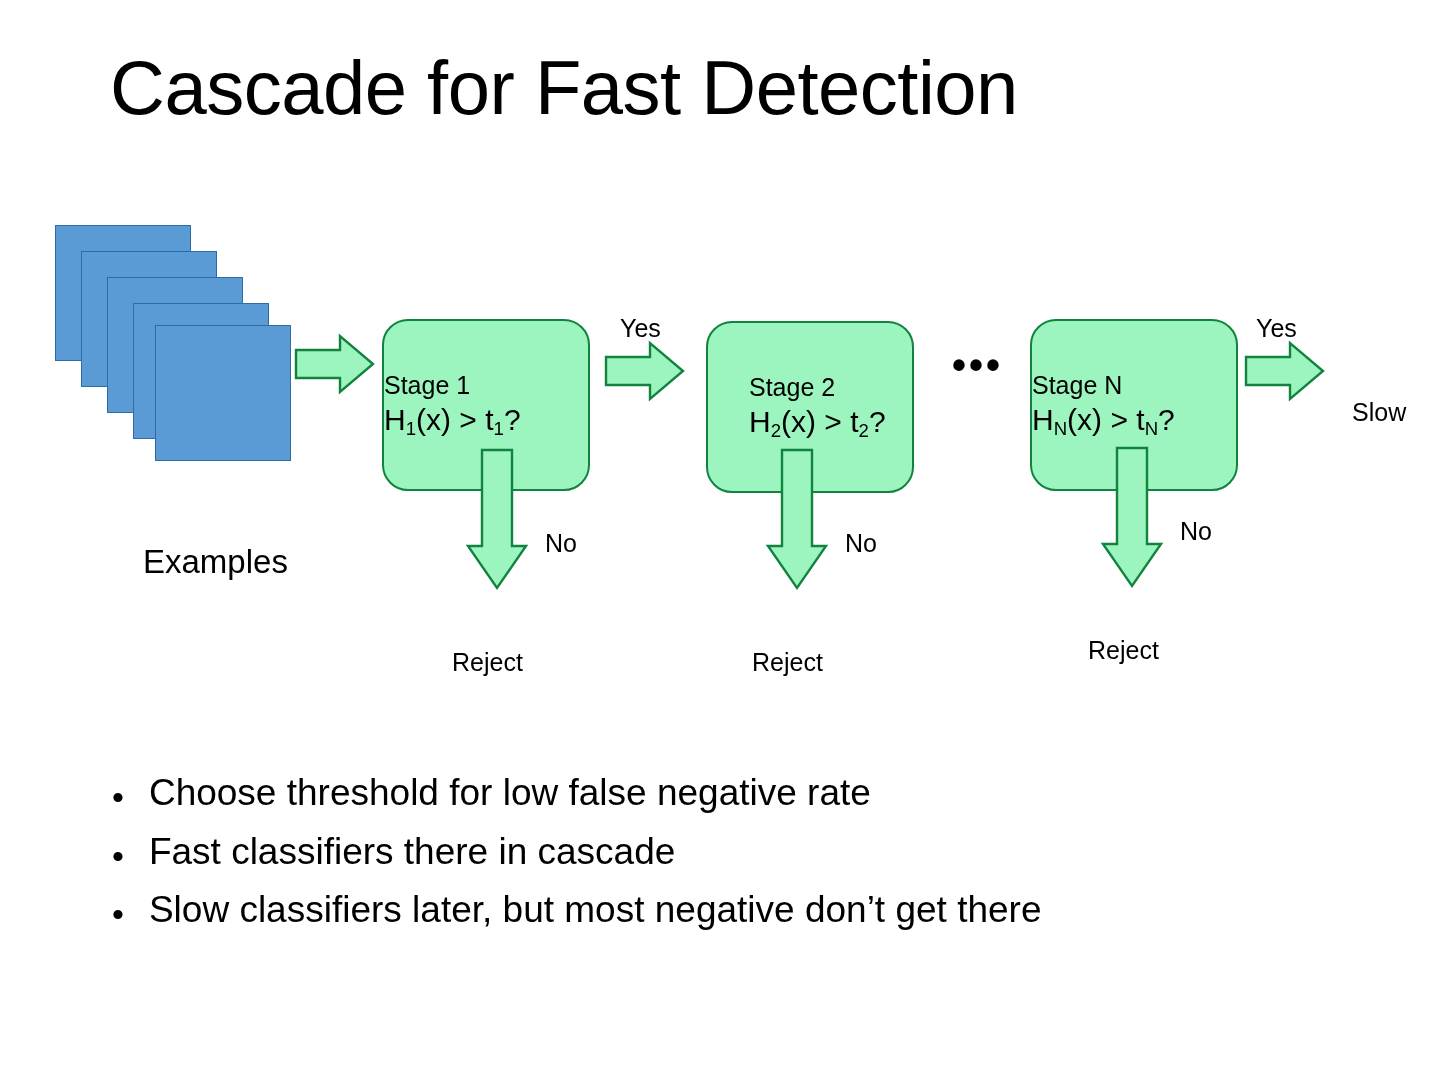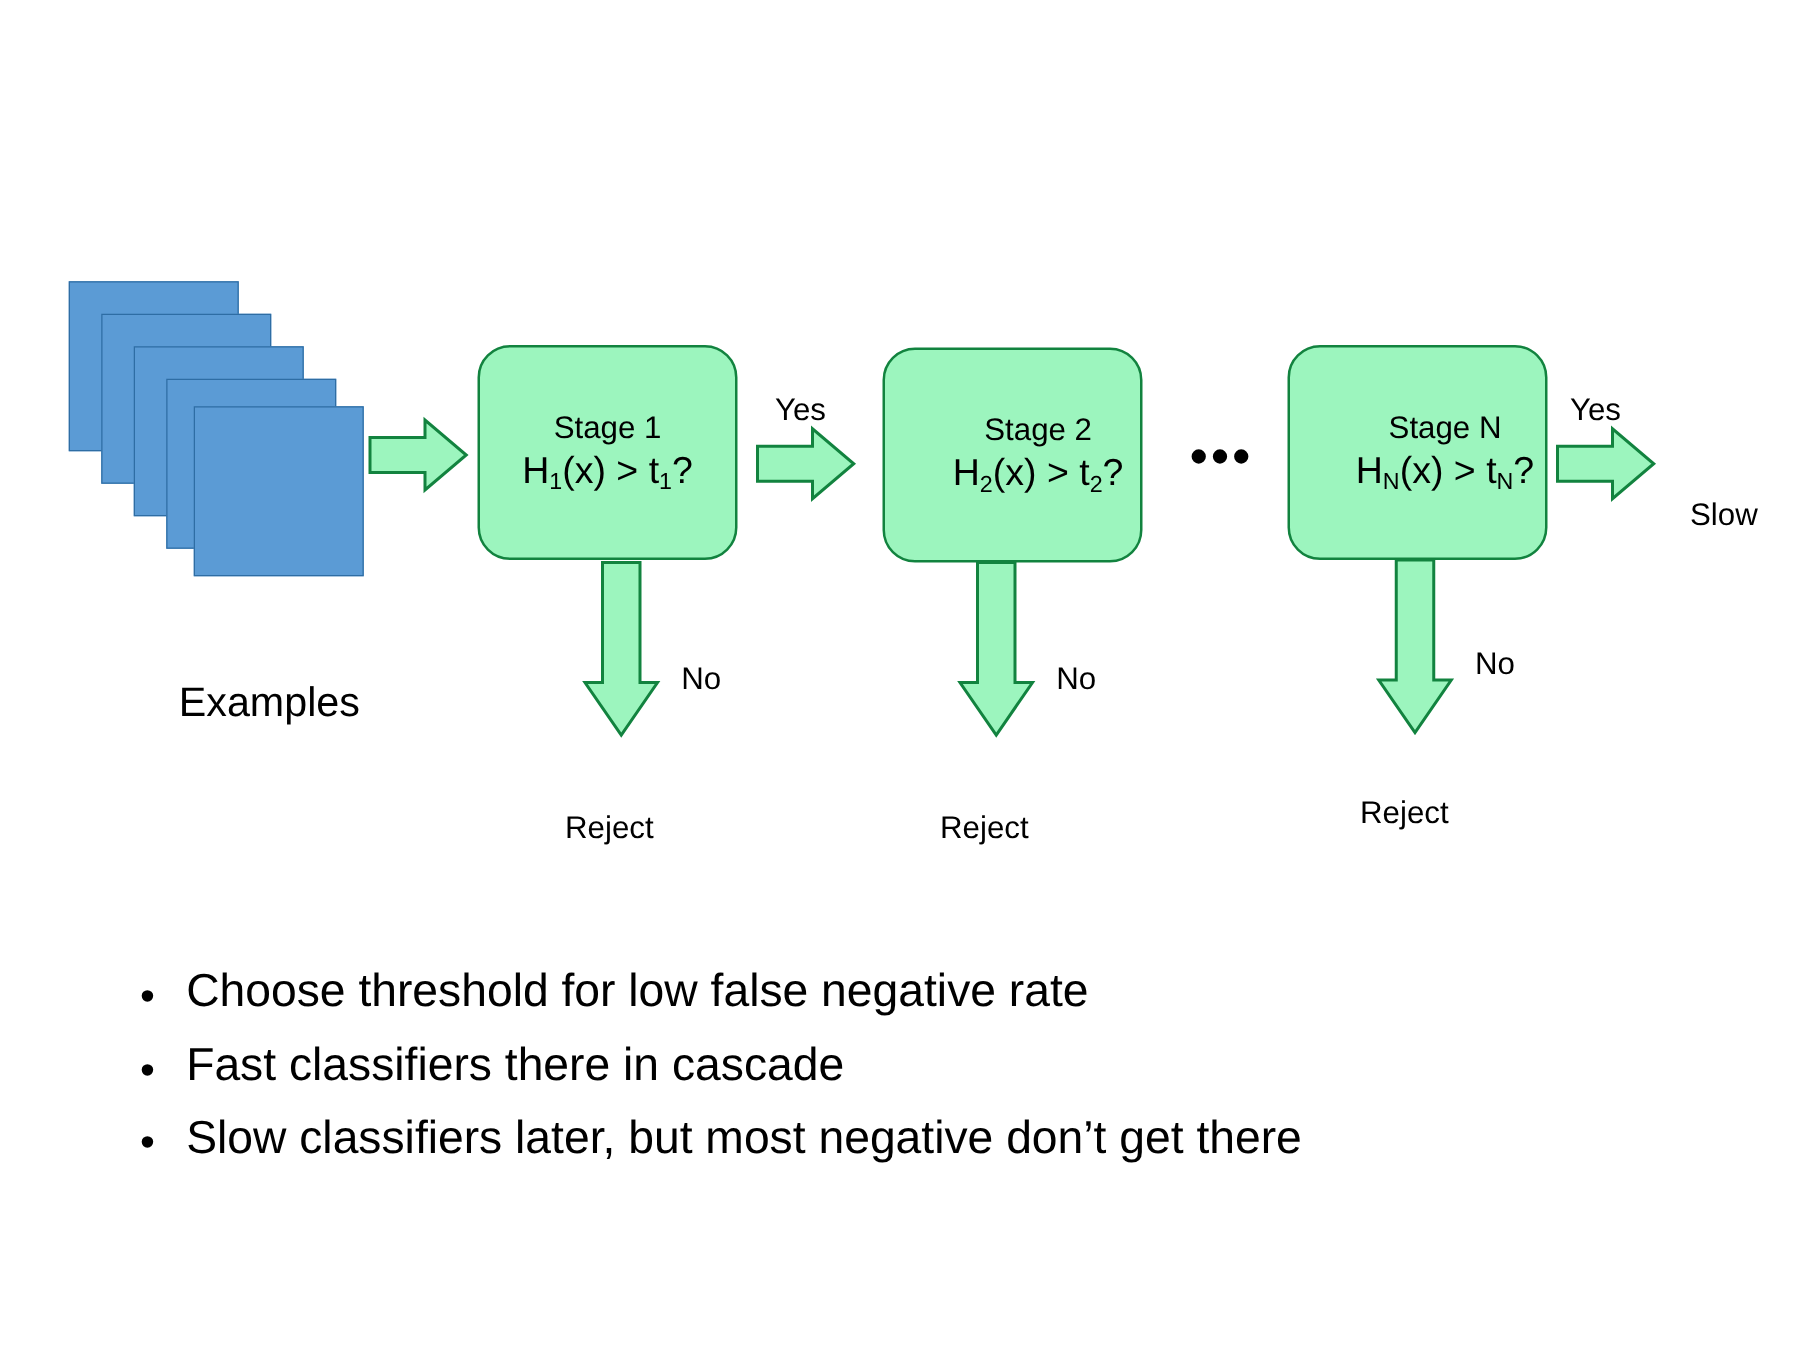--- a/index.html
+++ b/index.html
@@ -66,41 +66,42 @@
   .stage-box {
     position: absolute;
     width: 208px;
     height: 172px;
     background: #9CF5BE;
     border: 2.4px solid #12833F;
     border-radius: 26px;
     box-sizing: border-box;
     display: flex;
     flex-direction: column;
-    align-items: center;
+    align-items: flex-start;
     justify-content: center;
+    margin-top: 43px;
   }
   .stage-title {
     font-size: 25px;
     line-height: 1.25;
     white-space: nowrap;
   }
   .stage-formula {
     font-size: 30px;
     line-height: 1.25;
     white-space: nowrap;
   }
   .stage-formula sub {
     font-size: 0.62em;
     vertical-align: -0.28em;
   }
 
   #stage-1 { left: 382px; top: 276px; }
   #stage-2 { left: 706px; top: 278px; padding-left: 41px; }
-  #stage-n { left: 1030px; top: 276px; padding-left: 44px; }
+  #stage-n { left: 1030px; top: 276px; }
 
   
   .arrow-right {
     position: absolute;
     width: 78px;
     height: 60px;
   }
   .arrow-right svg, .arrow-down svg { display: block; overflow: visible; }
 
   #arrow-in      { left: 296px; top: 334px; }
@@ -170,20 +171,21 @@
     line-height: 1.15;
     white-space: nowrap;
     margin-left: 18px;
   }
 </style>
 </head>
 <body>
 
 <div id="slide">
 
+  <div id="title">Cascade for Fast Detection</div>
 
   <div id="examples-stack">
     <div class="example-card" style="left:0px;   top:0px;"></div>
     <div class="example-card" style="left:26px;  top:26px;"></div>
     <div class="example-card" style="left:52px;  top:52px;"></div>
     <div class="example-card" style="left:78px;  top:78px;"></div>
     <div class="example-card" style="left:100px; top:100px;"></div>
   </div>
   <div id="examples-label">Examples</div>
 

